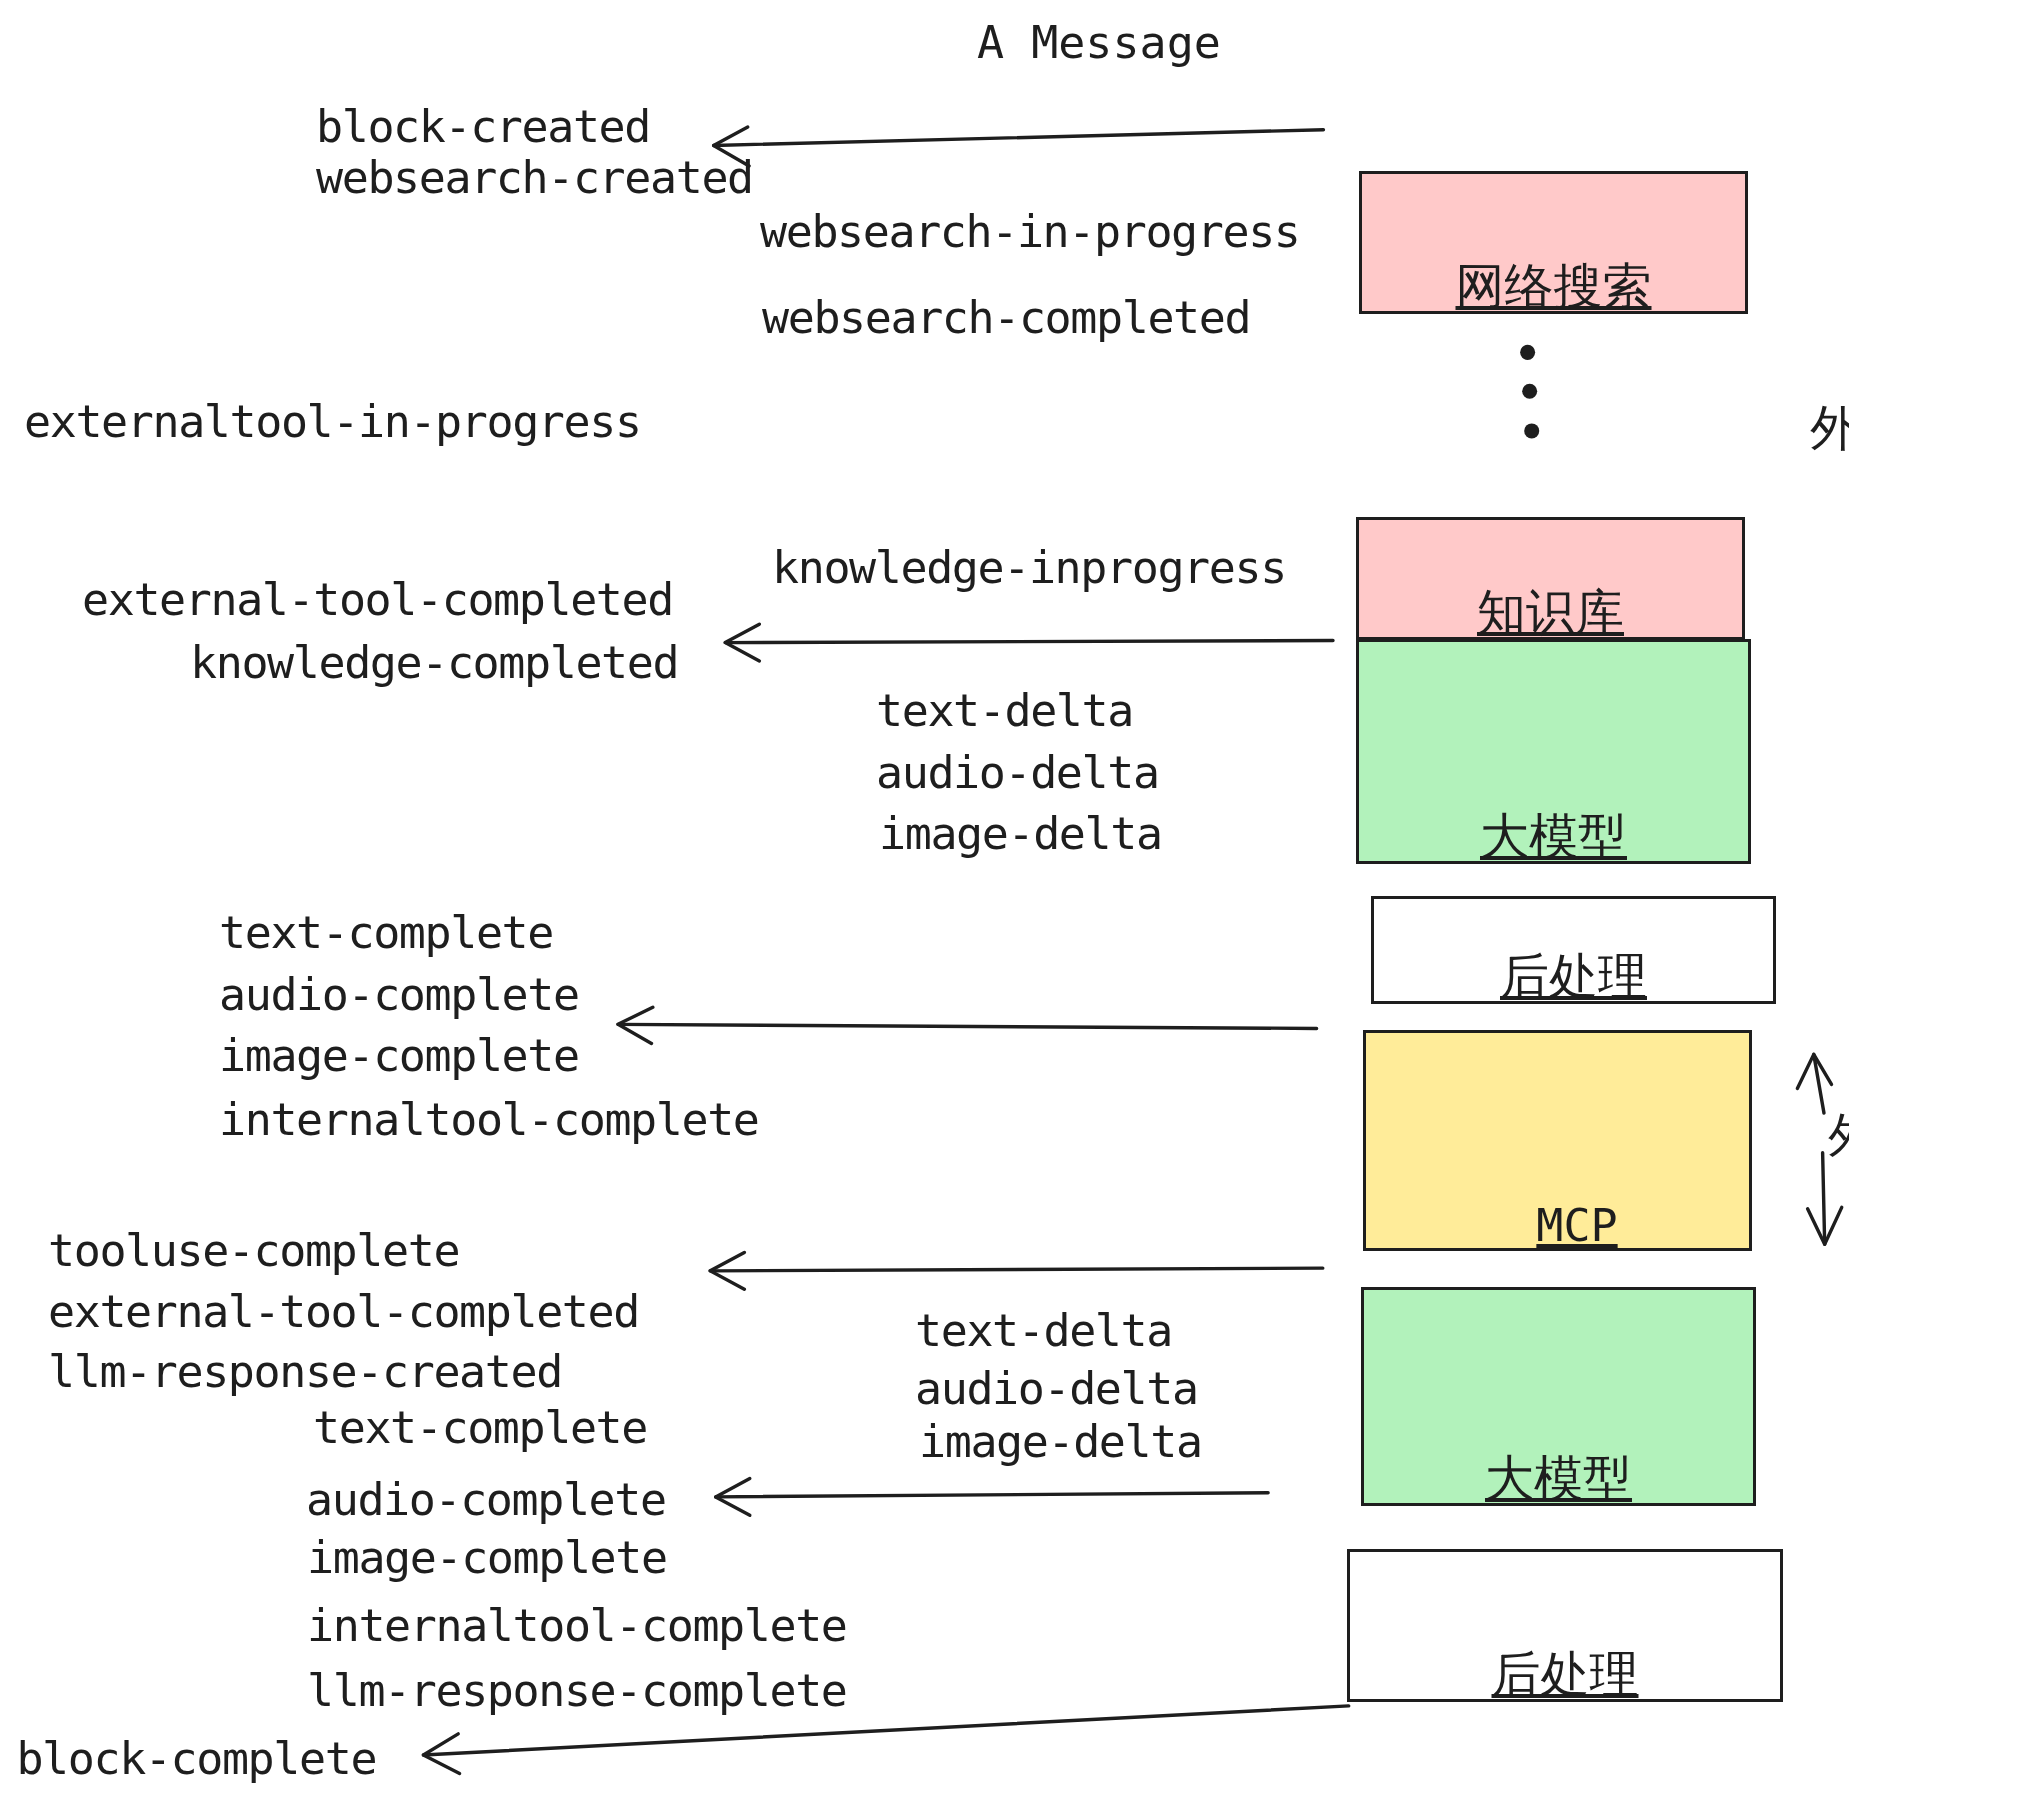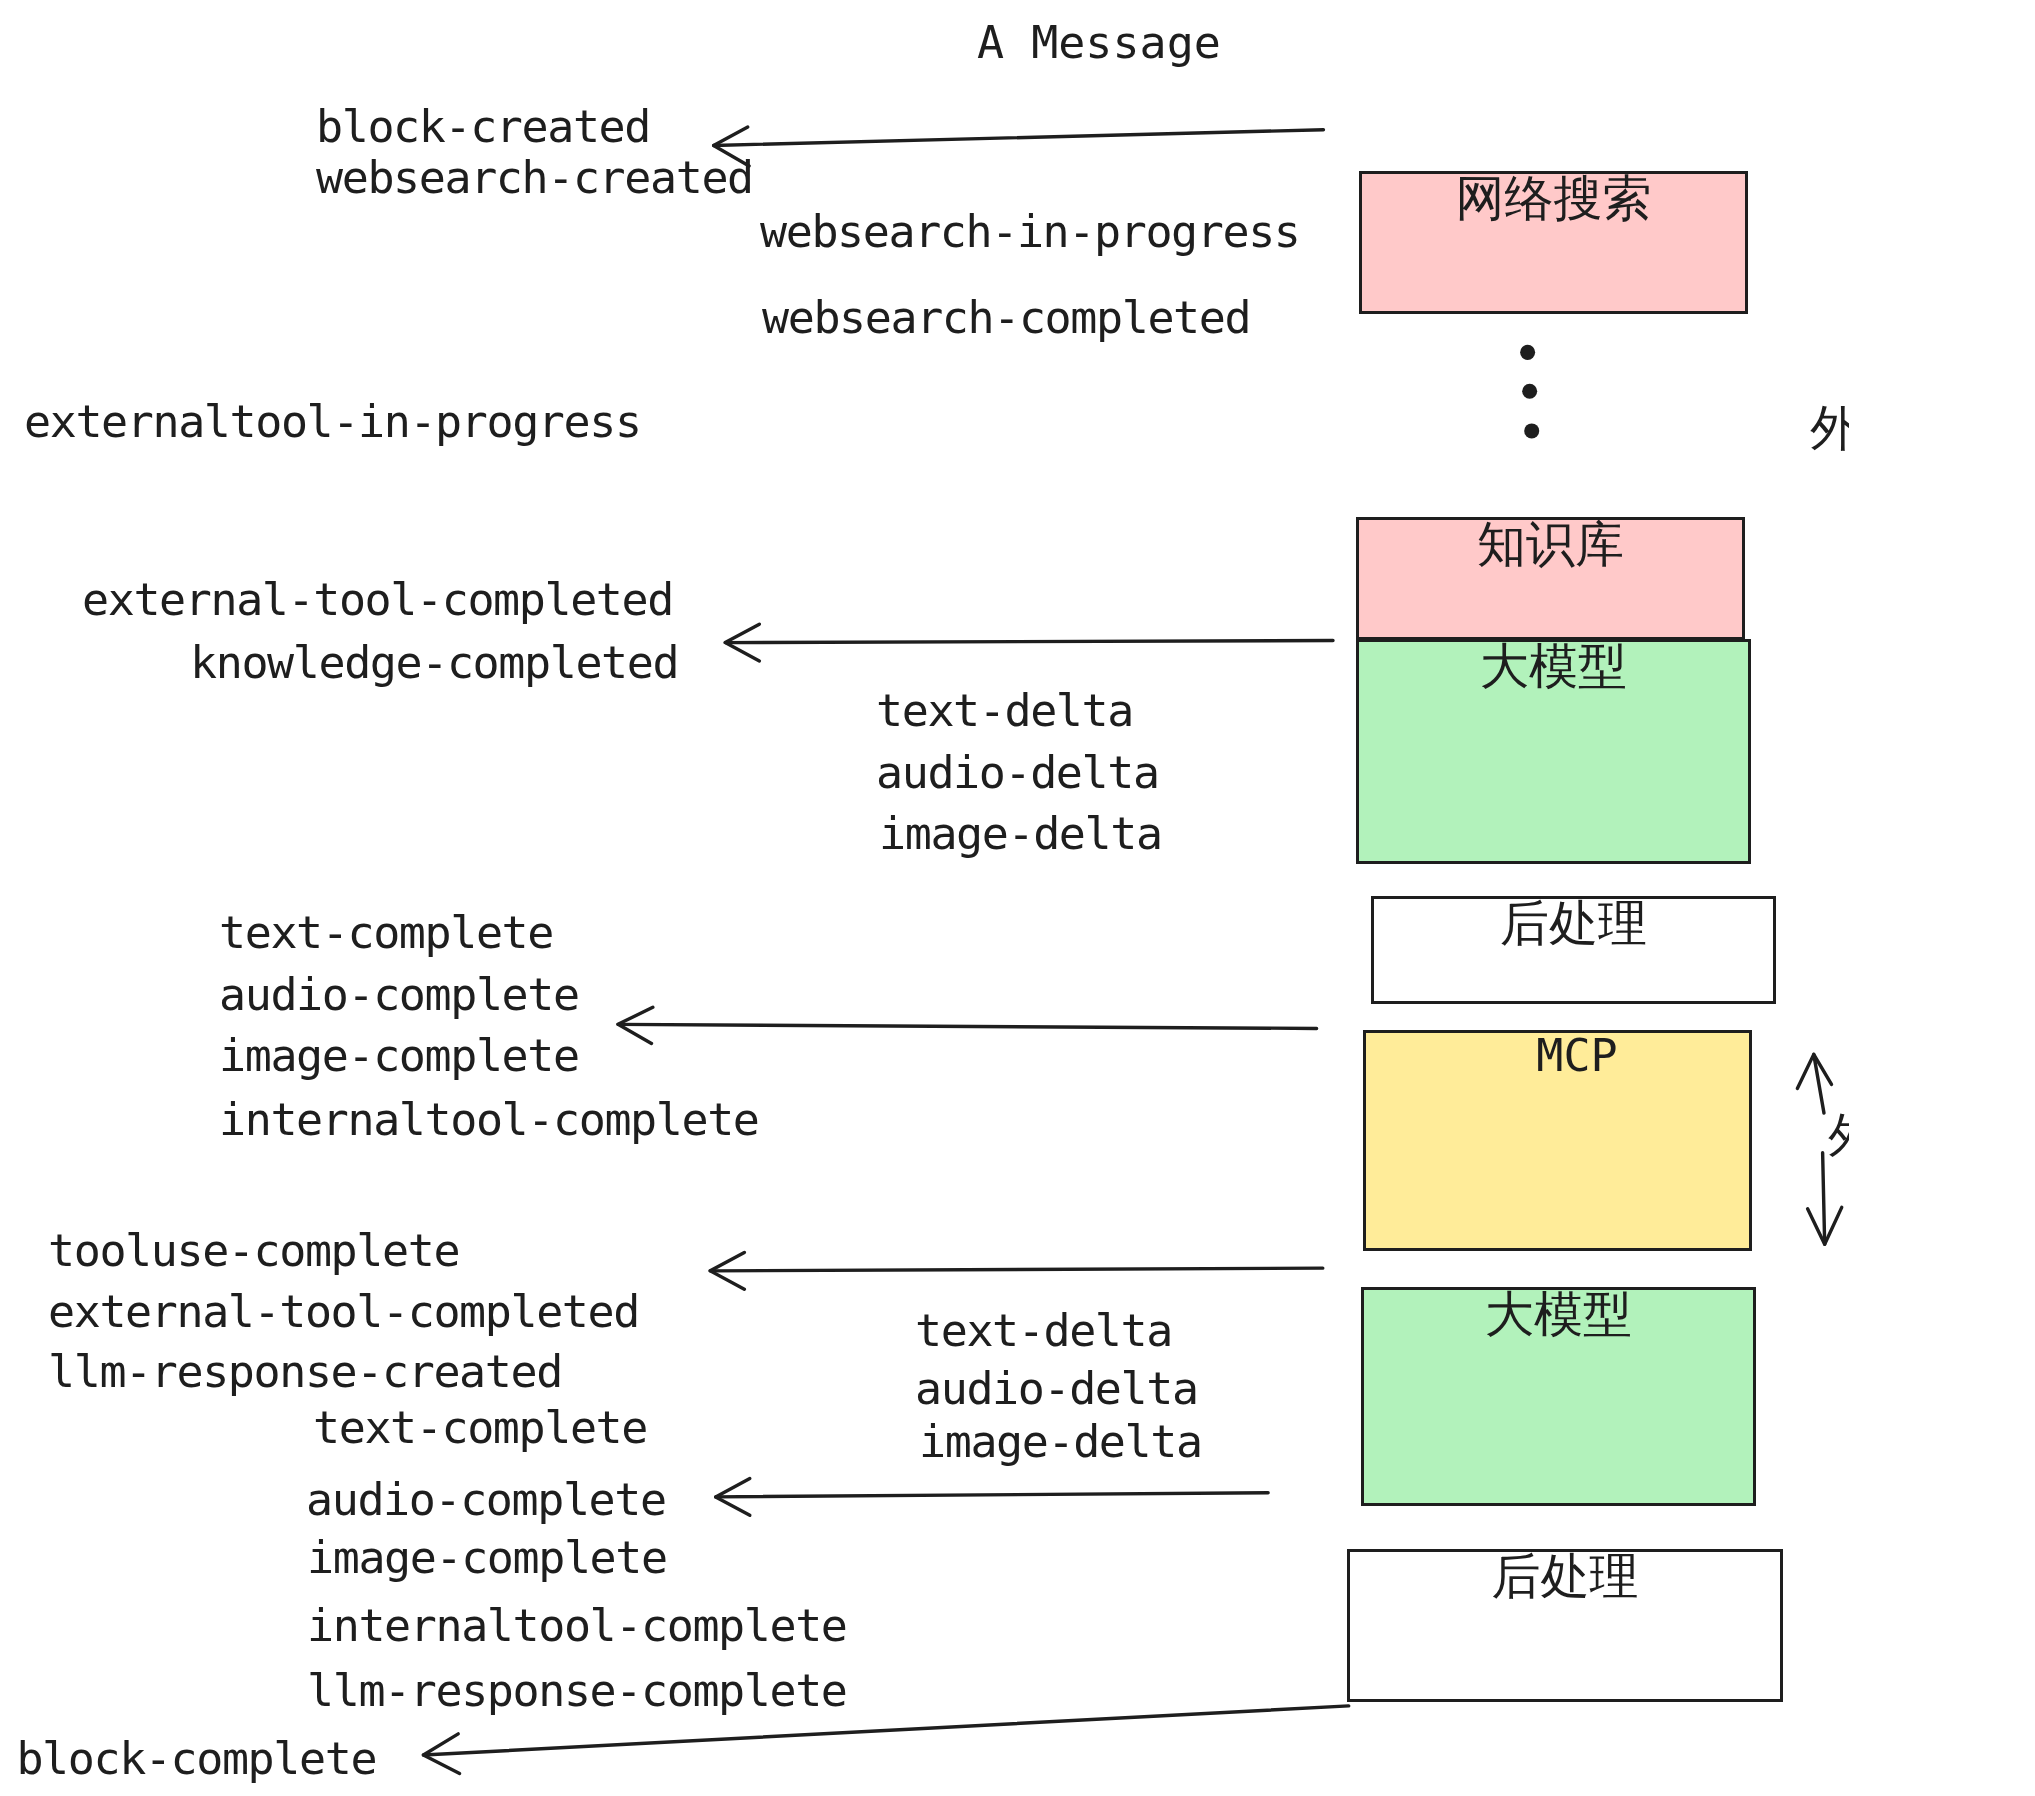--- a/index.html
+++ b/index.html
@@ -22,22 +22,23 @@
     position:absolute;
     font-size:45px;
     line-height:51px;
     white-space:nowrap;
   }
   .box{
     position:absolute;
     border:3.4px solid #1e1e1e;
     box-sizing:border-box;
     display:flex;
-    align-items:flex-start;
+    align-items:flex-end;
     justify-content:center;
+    text-decoration:underline;
   }
   .box .cjk{
     font-family:"Liberation Sans",sans-serif;
     font-size:49px;
     line-height:1;
     white-space:nowrap;
   }
   .box .mono{
     font-family:"DejaVu Sans Mono",monospace;
     font-size:45px;
@@ -131,20 +132,21 @@
   </div>
 
   <div class="side-label" style="left:1810px;top:400px;">外部工具</div>
   <div class="side-label" style="left:1828px;top:1108px;font-size:48px;">外部工具</div>
 
   <div class="ev" style="left:316px;top:91px;margin-top:12px;">block-created</div>
   <div class="ev" style="left:316px;top:154px;">websearch-created</div>
   <div class="ev" style="left:760px;top:208px;">websearch-in-progress</div>
   <div class="ev" style="left:24px;top:398px;">externaltool-in-progress</div>
   <div class="ev" style="left:762px;top:294px;">websearch-completed</div>
+  <div class="ev" style="left:772px;top:544px;">knowledge-inprogress</div>
   <div class="ev" style="left:82px;top:576px;">external-tool-completed</div>
   <div class="ev" style="left:190px;top:639px;">knowledge-completed</div>
   <div class="ev" style="left:876px;top:687px;">text-delta</div>
   <div class="ev" style="left:876px;top:749px;">audio-delta</div>
   <div class="ev" style="left:879px;top:810px;">image-delta</div>
   <div class="ev" style="left:219px;top:909px;">text-complete</div>
   <div class="ev" style="left:219px;top:971px;">audio-complete</div>
   <div class="ev" style="left:219px;top:1032px;">image-complete</div>
   <div class="ev" style="left:219px;top:1096px;">internaltool-complete</div>
   <div class="ev" style="left:48px;top:1227px;">tooluse-complete</div>

